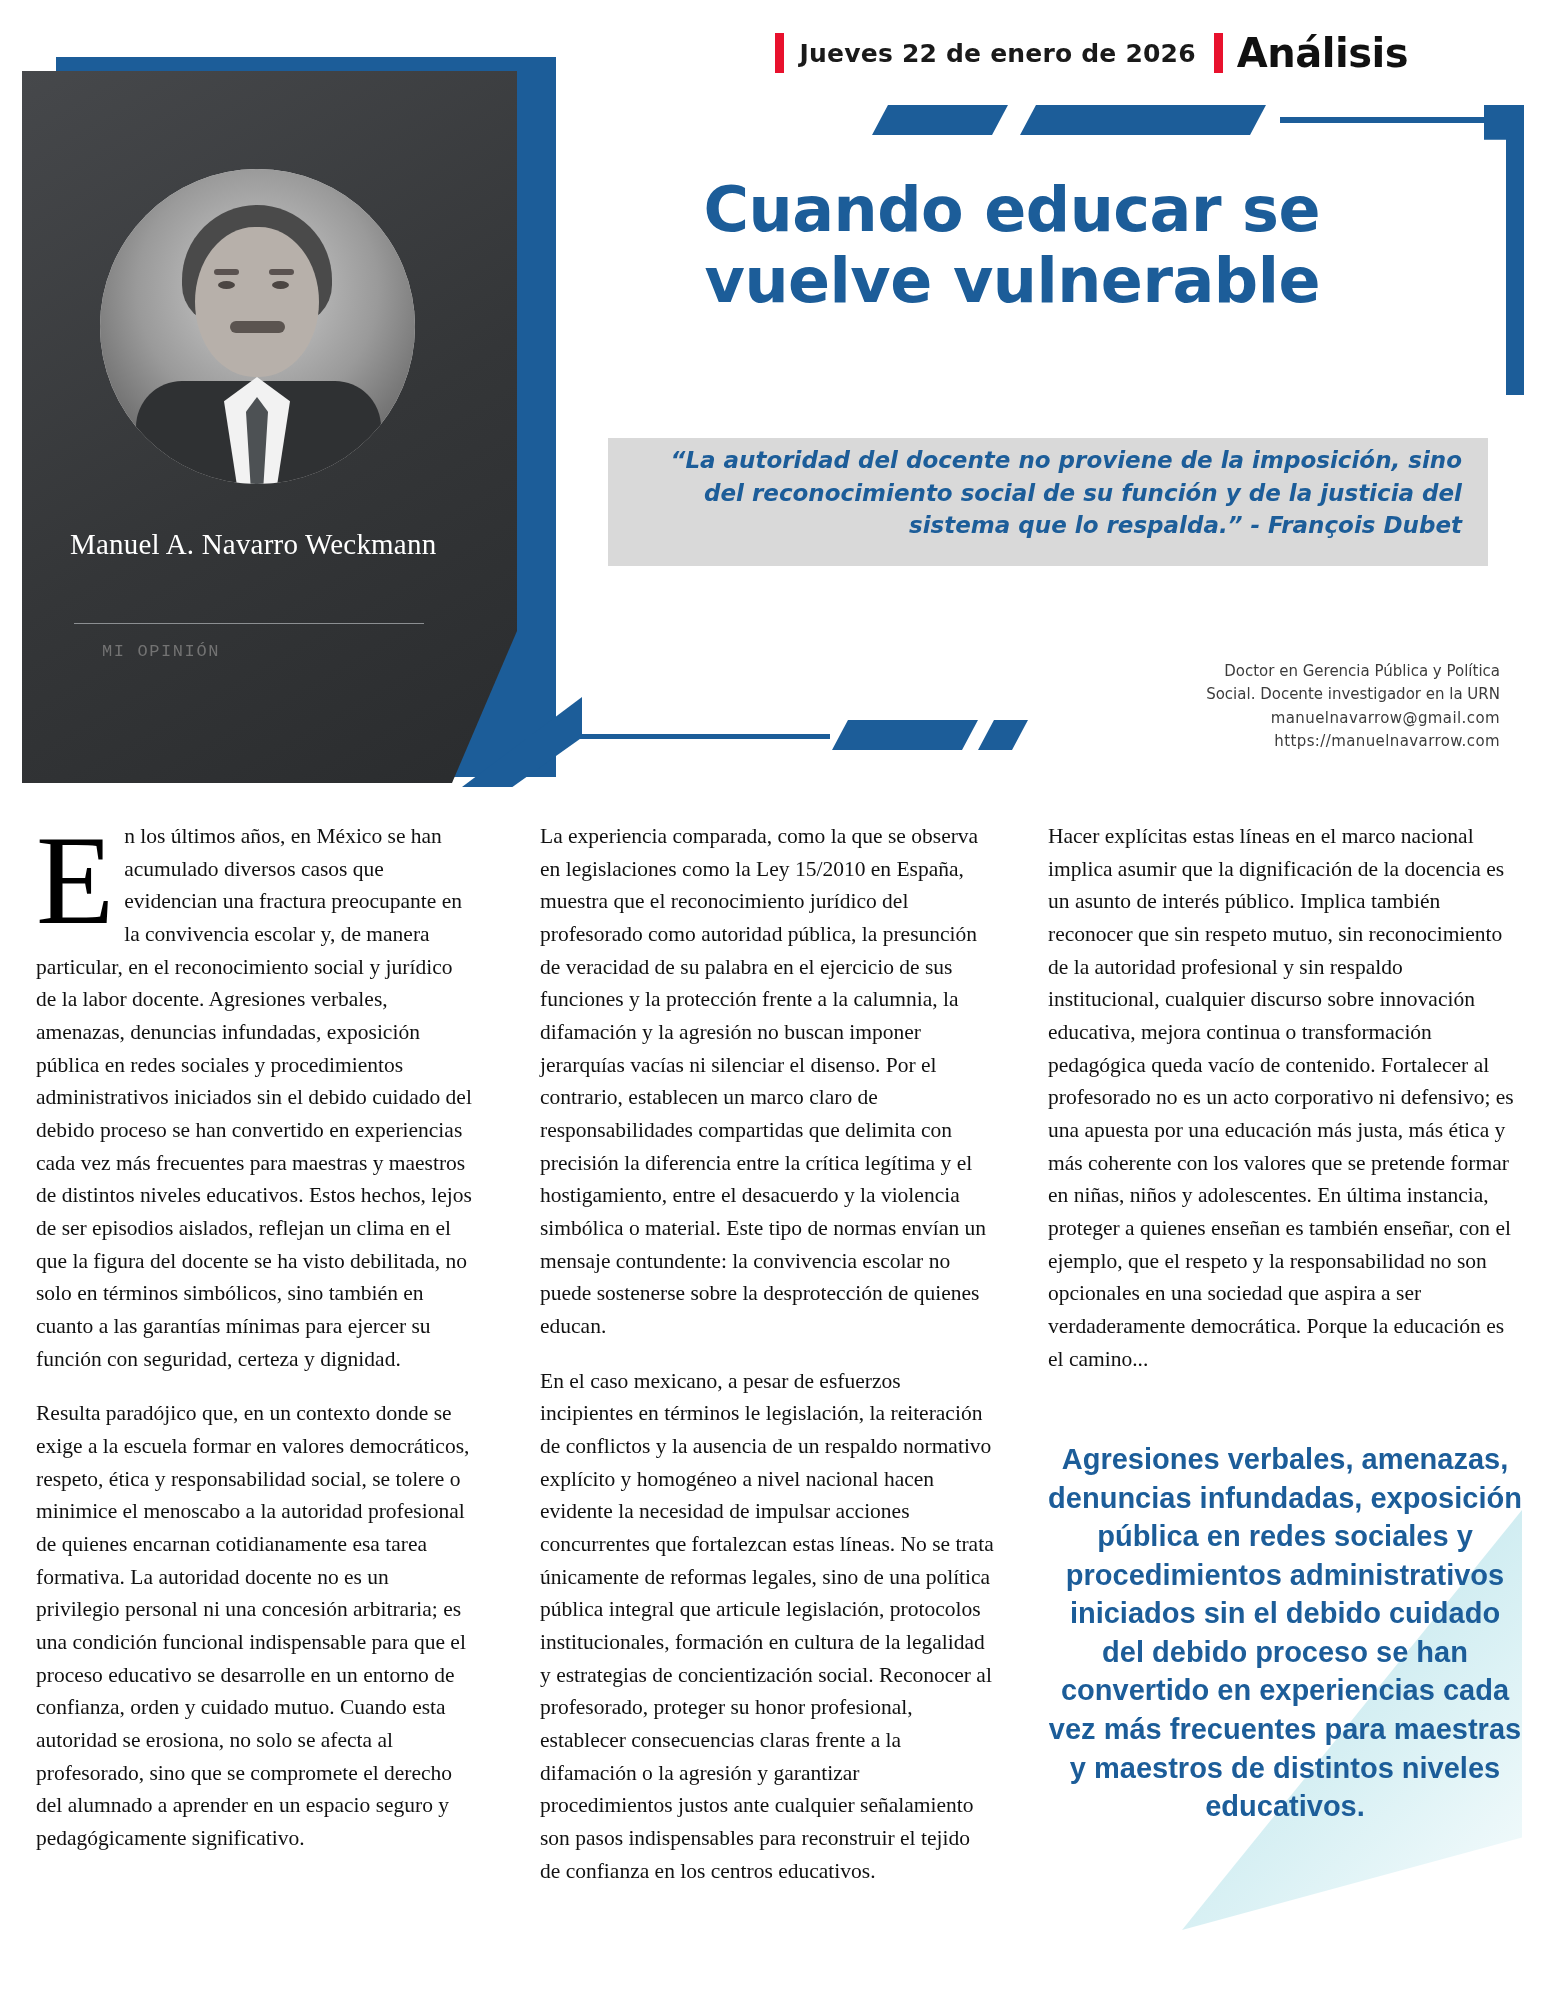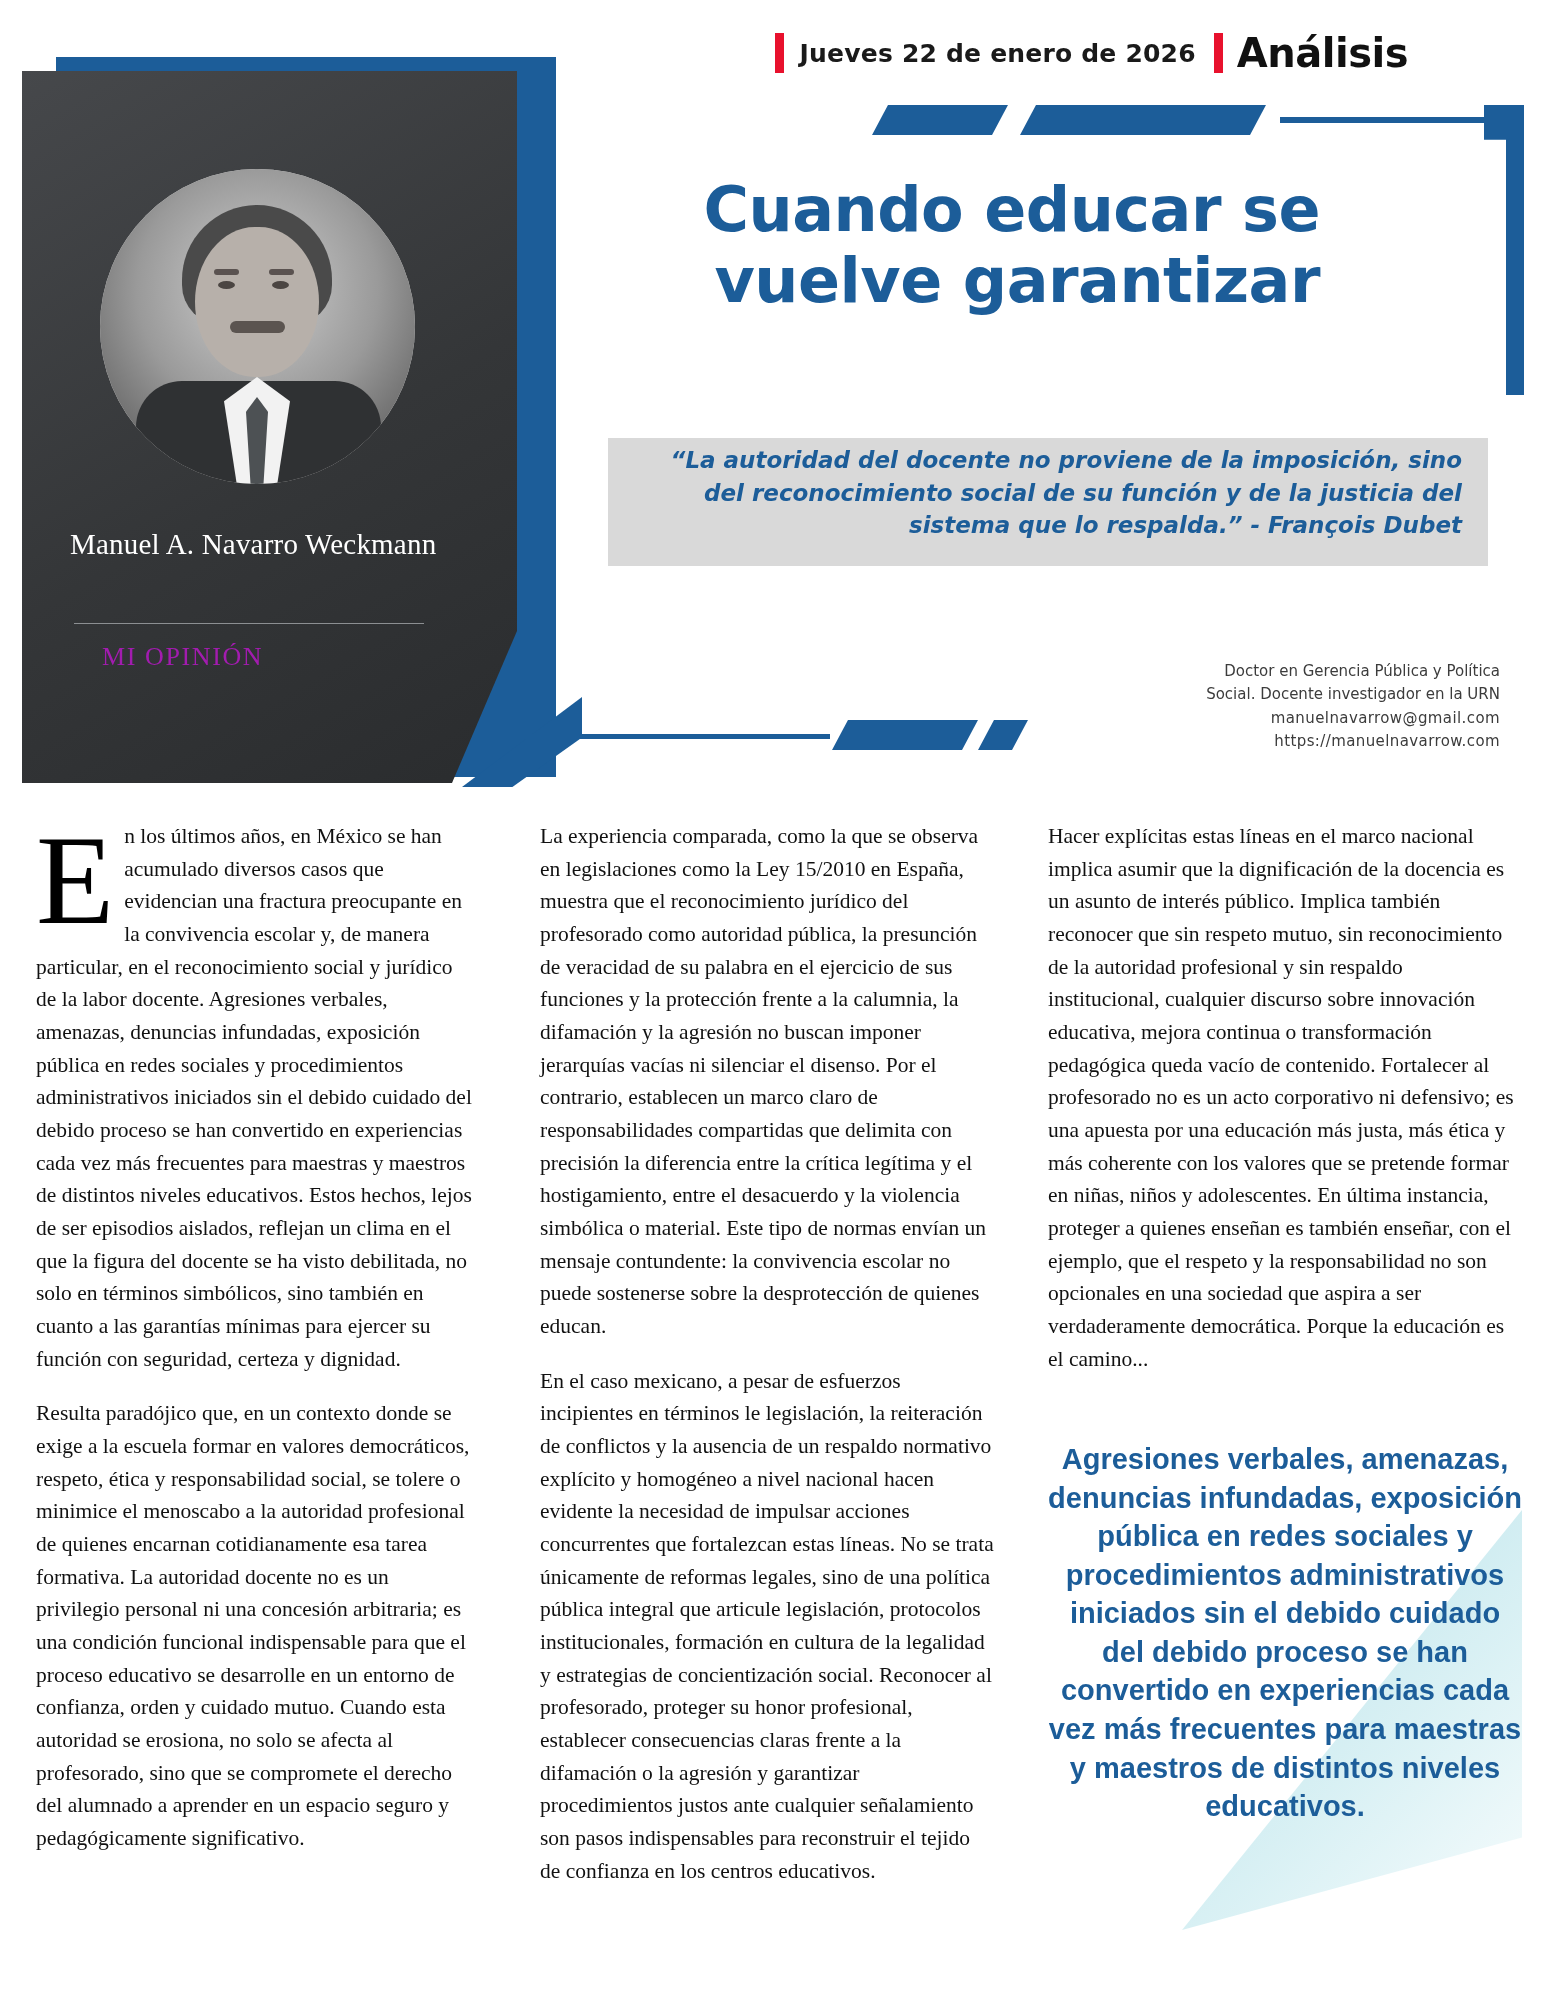--- a/index.html
+++ b/index.html
@@ -147,23 +147,23 @@
     left: 52px;
     top: 566px;
     width: 350px;
     height: 1px;
     background: #8c8f92;
   }
   .card-sub {
     position: absolute;
     left: 80px;
     top: 585px;
-    color: #a21caf;
-    font-family: Liberation Serif, serif;
-    font-size: 26px;
+    color: #737373;
+    font-family: Liberation Mono, monospace;
+    font-size: 17px;
     letter-spacing: 1.6px;
   }
 
   
   .card-notch {
     position: absolute;
     left: 440px;
     top: 640px;
     width: 120px;
     height: 90px;
@@ -347,21 +347,21 @@
 
 <div class="deco-top">
   <span class="chev" style="left:0; top:0; width:120px; transform: skewX(-28deg);"></span>
   <span class="chev" style="left:148px; top:0; width:230px; transform: skewX(-28deg);"></span>
   <span class="chev" style="left:400px; top:12px; height:6px; width:230px;"></span>
 </div>
 <div class="deco-vert-right"></div>
 
 <div class="title">
   <div>Cuando educar se</div>
-  <div>vuelve garantizar</div>
+  <div>vuelve vulnerable</div>
 </div>
 
 <div class="quote-box">
   <div class="quote-text">“La autoridad del docente no proviene de la imposición, sino del reconocimiento social de su función y de la justicia del sistema que lo respalda.” - François Dubet</div>
 </div>
 
 <div class="author-info">
   <div>Doctor en Gerencia Pública y Política</div>
   <div>Social. Docente investigador en la URN</div>
   <div class="mail">manuelnavarrow@gmail.com</div>

